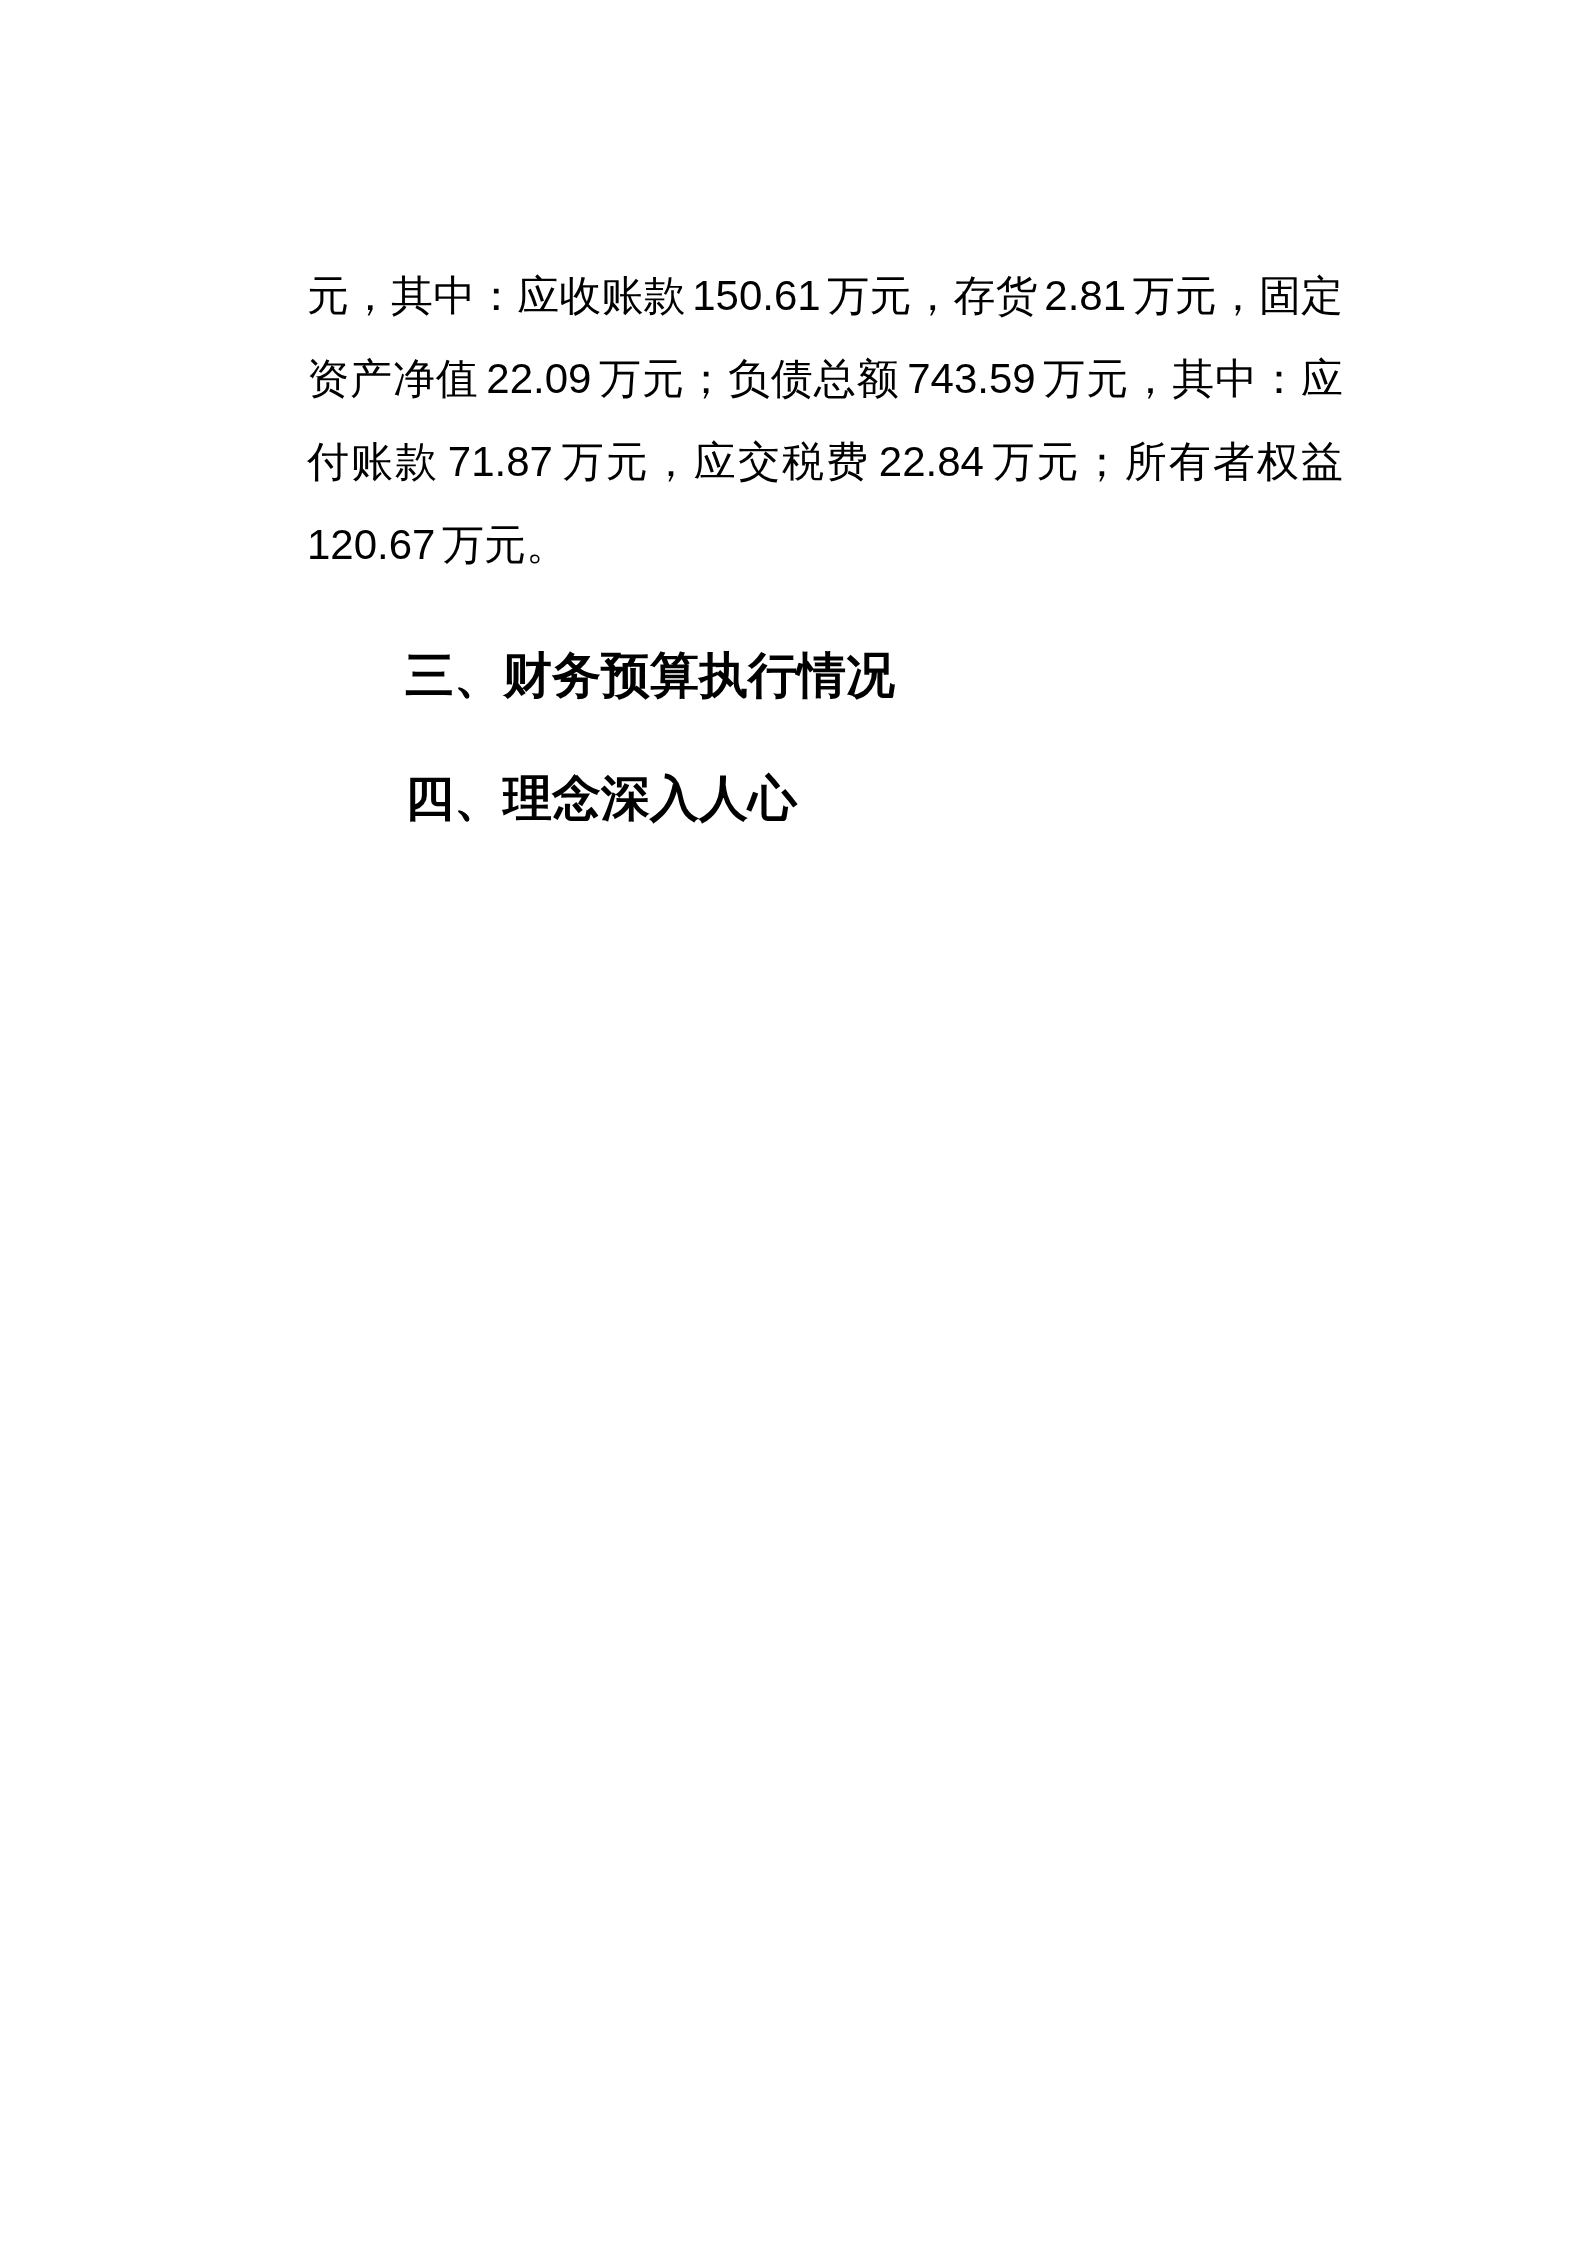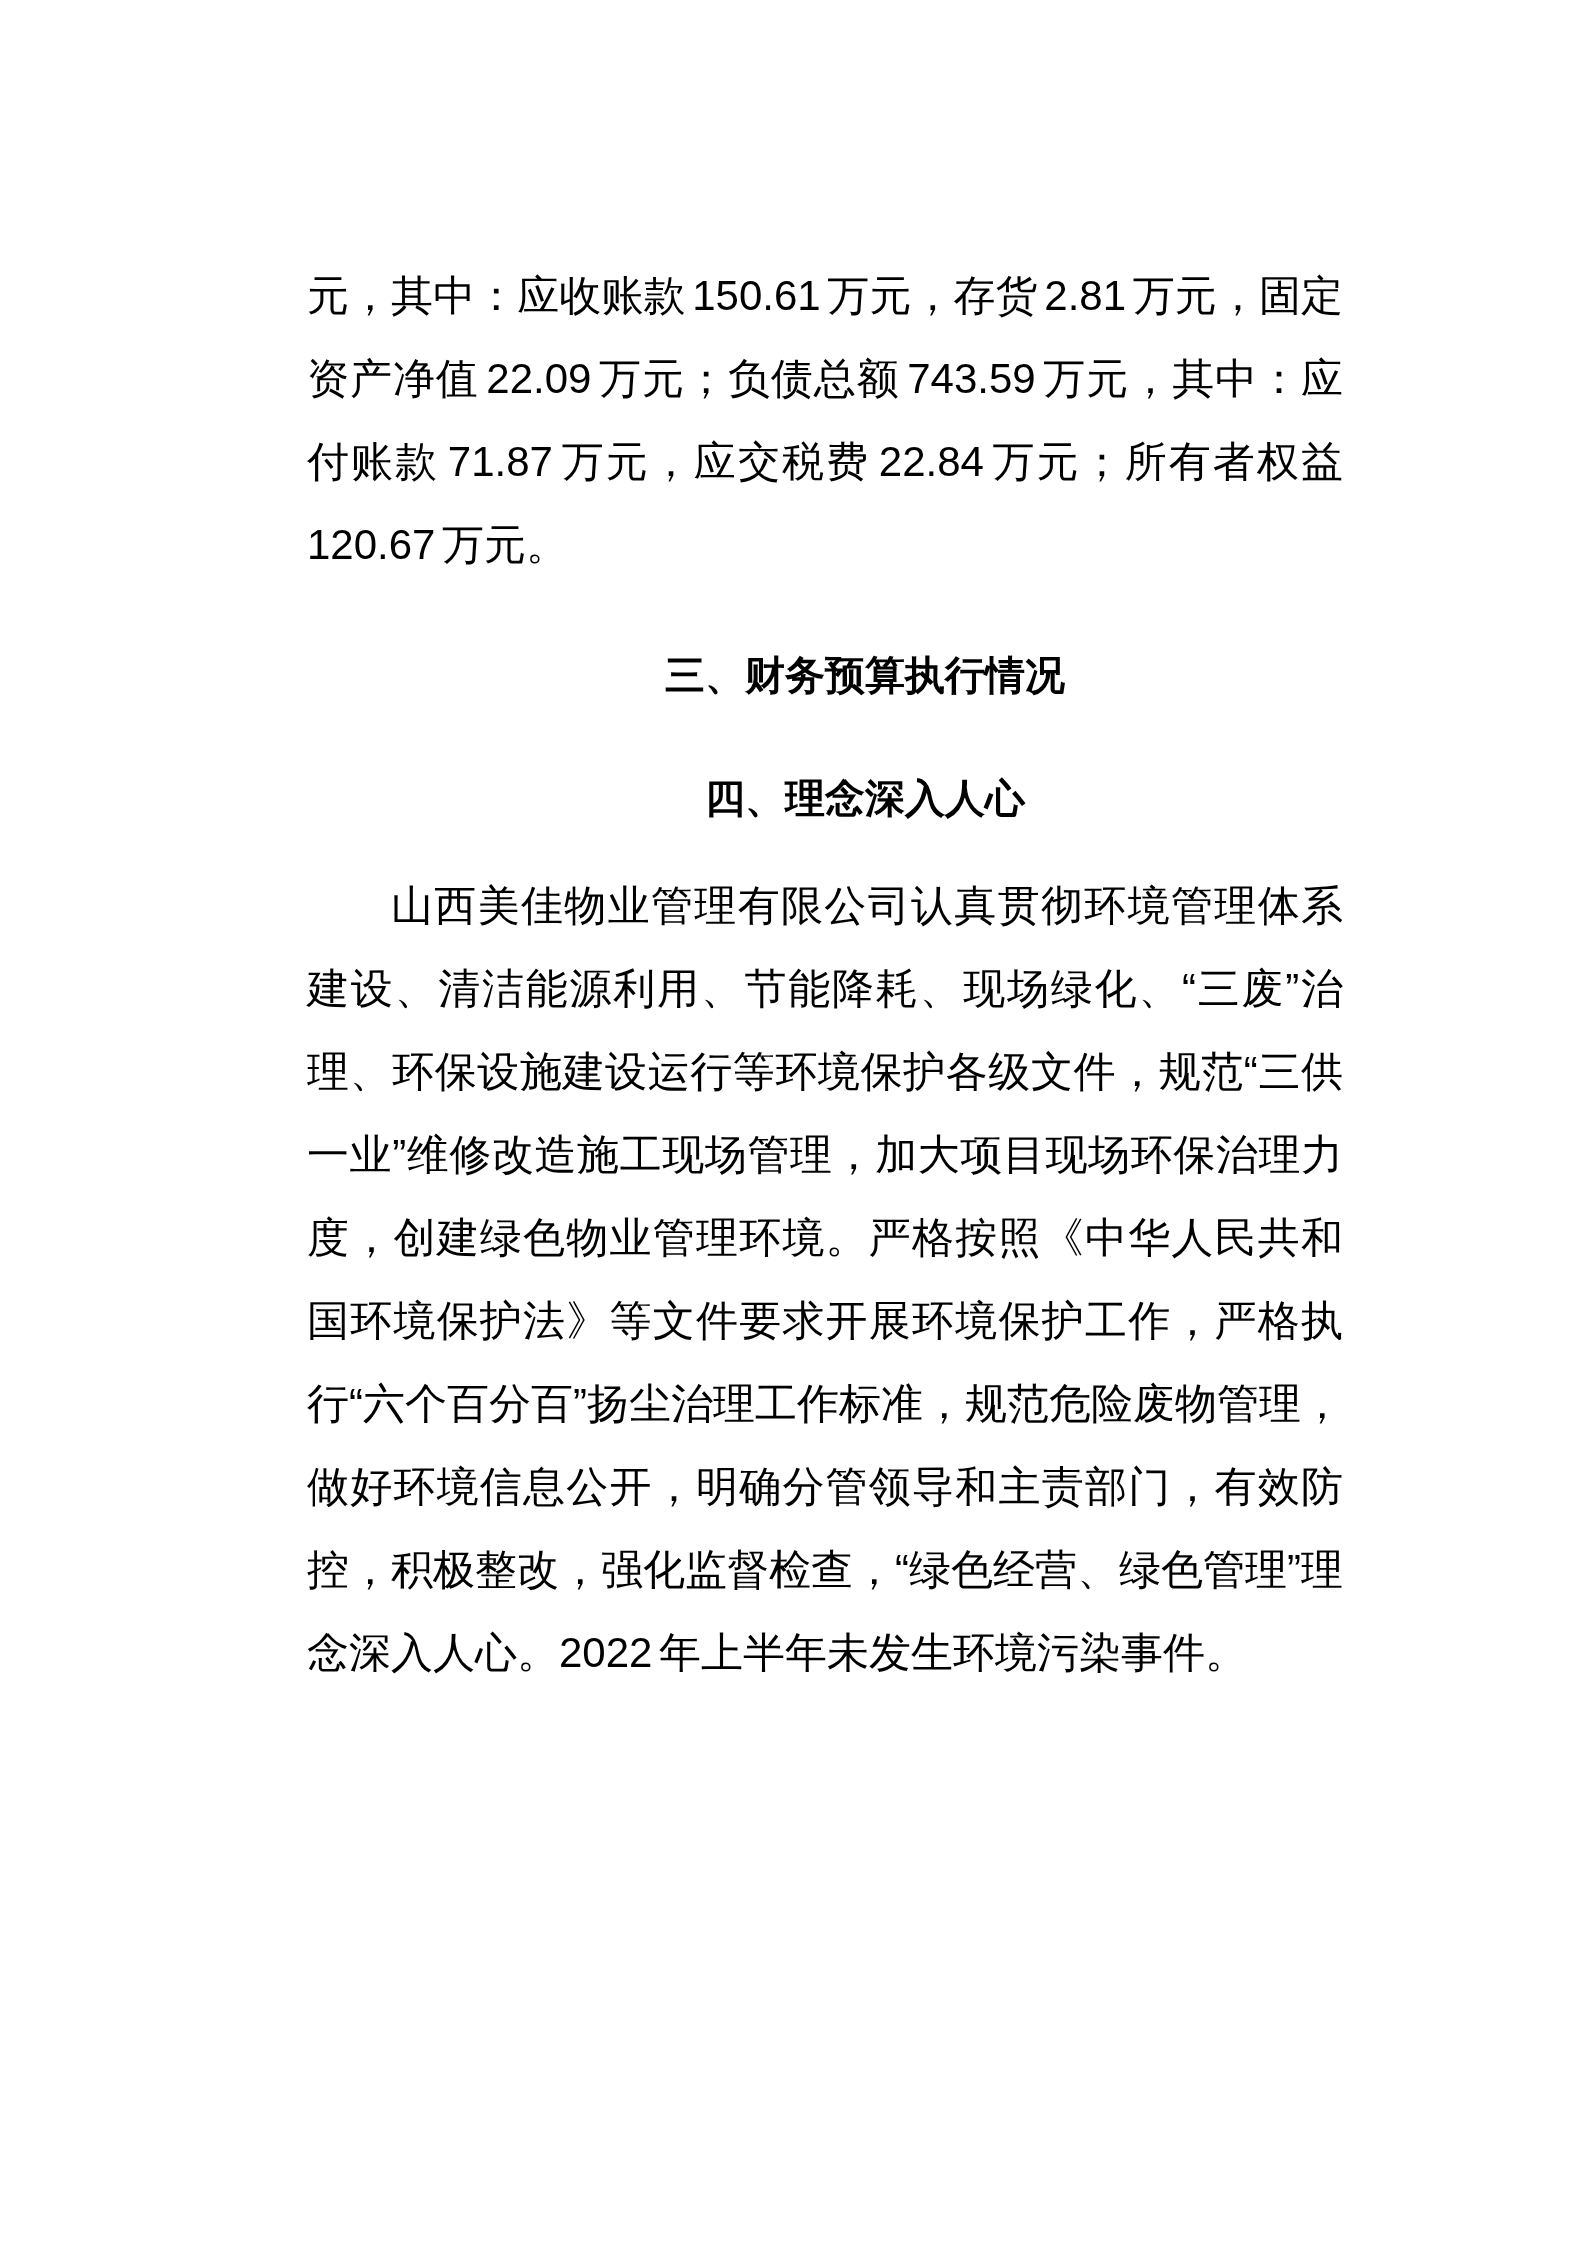--- a/index.html
+++ b/index.html
@@ -30,38 +30,37 @@
     line-height: 83px;
     text-align: justify;
     text-indent: 2em;
     word-spacing: -0.12em;
     font-weight: 400;
   }
   .para.no-indent {
     text-indent: 0;
   }
   .heading {
-    font-size: 40px;
+    font-size: 49px;
     line-height: 83px;
     font-weight: 700;
     text-indent: 2em;
     margin: 16px 0 -8px 0;
-    text-align: center;
+    text-align: left;
   }
 </style>
 </head>
 <body>
 
 <div class="page">
   <div class="content">
 
     <p class="para no-indent">元，其中：应收账款 150.61 万元，存货 2.81 万元，固定资产净值 22.09 万元；负债总额 743.59 万元，其中：应付账款 71.87 万元，应交税费 22.84 万元；所有者权益 120.67 万元。</p>
 
 
     <h2 class="heading">三、财务预算执行情况</h2>
 
 
     <h2 class="heading">四、理念深入人心</h2>
 
-    <p class="para">山西美佳物业管理有限公司认真贯彻环境管理体系建设、清洁能源利用、节能降耗、现场绿化、“三废”治理、环保设施建设运行等环境保护各级文件，规范“三供一业”维修改造施工现场管理，加大项目现场环保治理力度，创建绿色物业管理环境。严格按照《中华人民共和国环境保护法》等文件要求开展环境保护工作，严格执行“六个百分百”扬尘治理工作标准，规范危险废物管理，做好环境信息公开，明确分管领导和主责部门，有效防控，积极整改，强化监督检查，“绿色经营、绿色管理”理念深入人心。2022 年上半年未发生环境污染事件。</p>
 
   </div>
 </div>
 
 </body></html>

